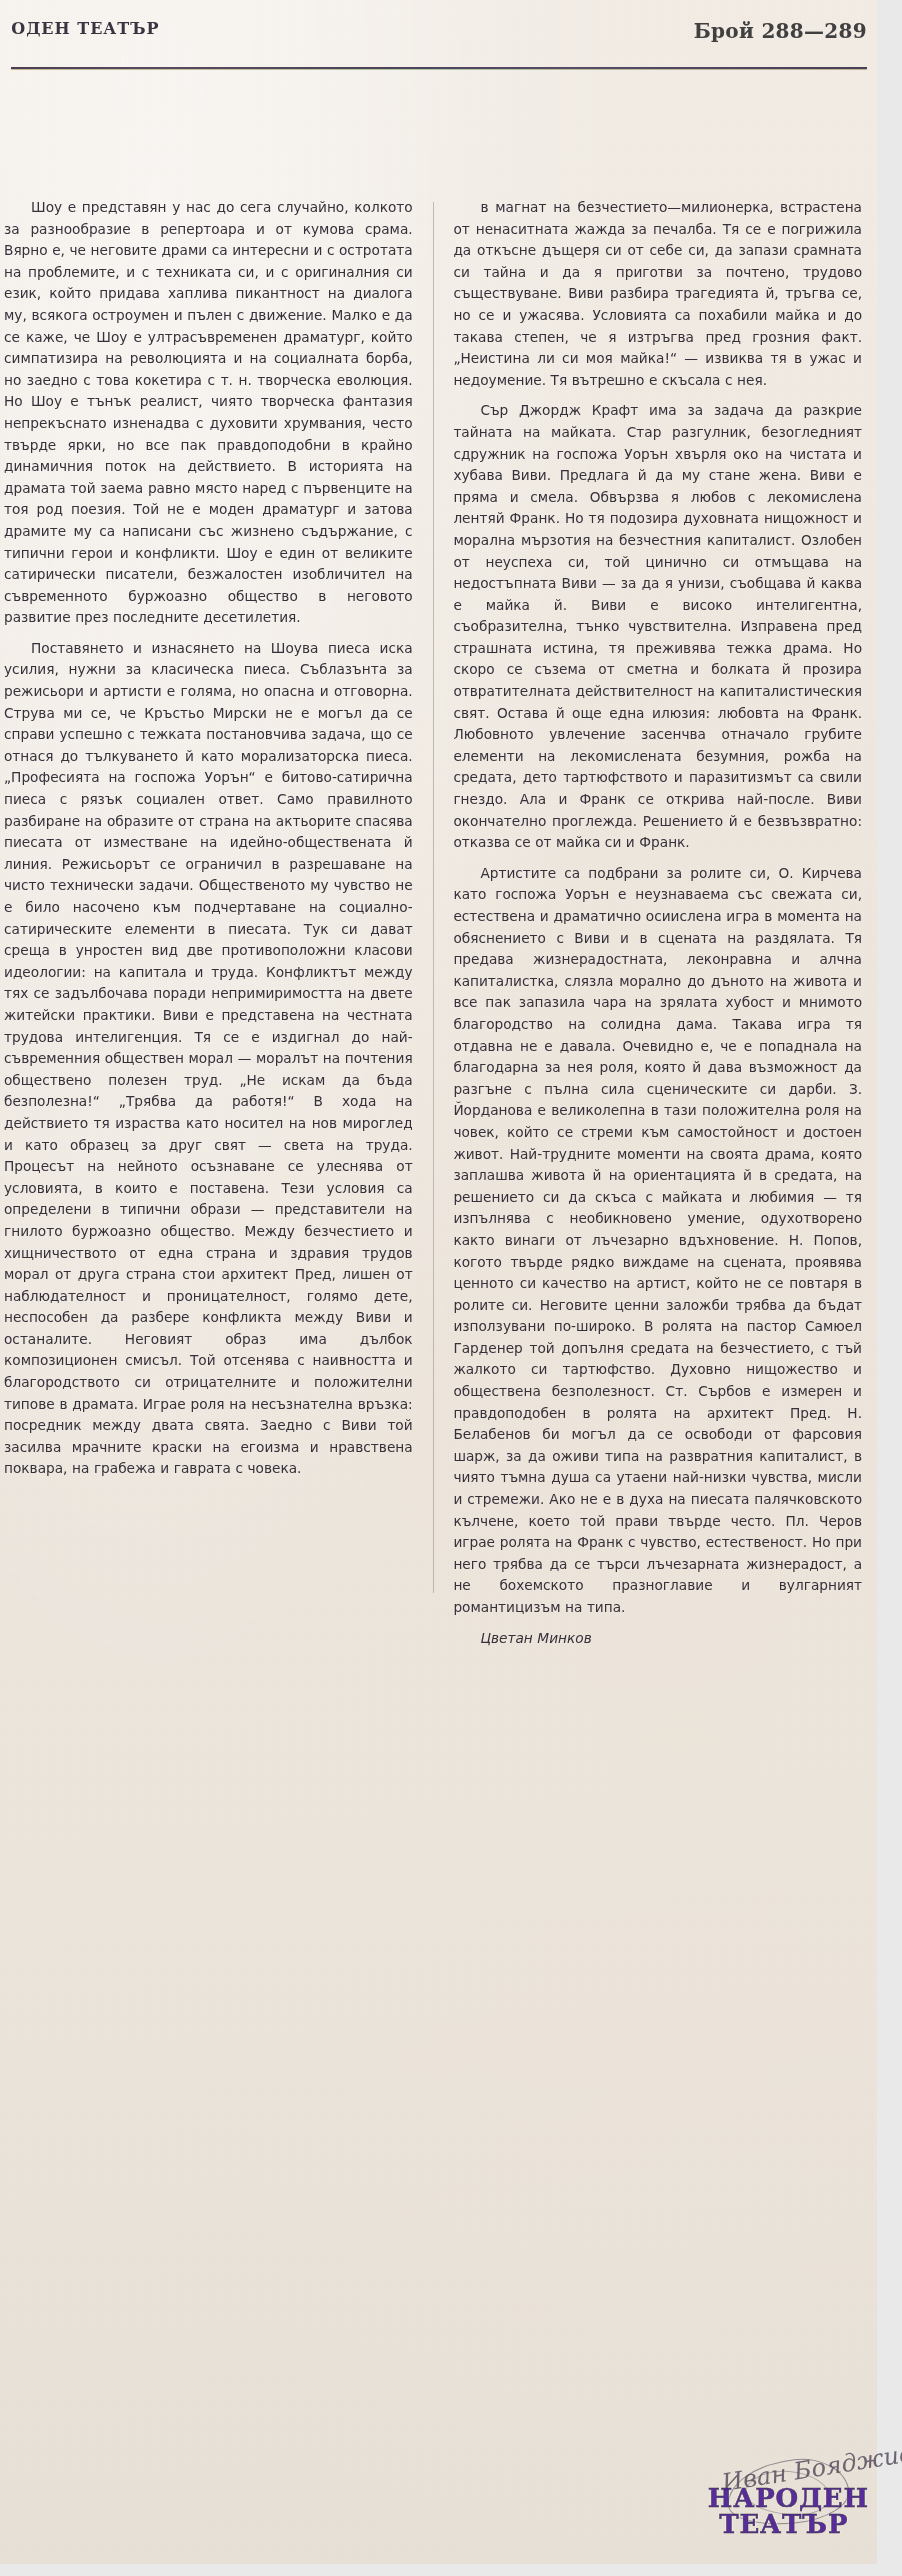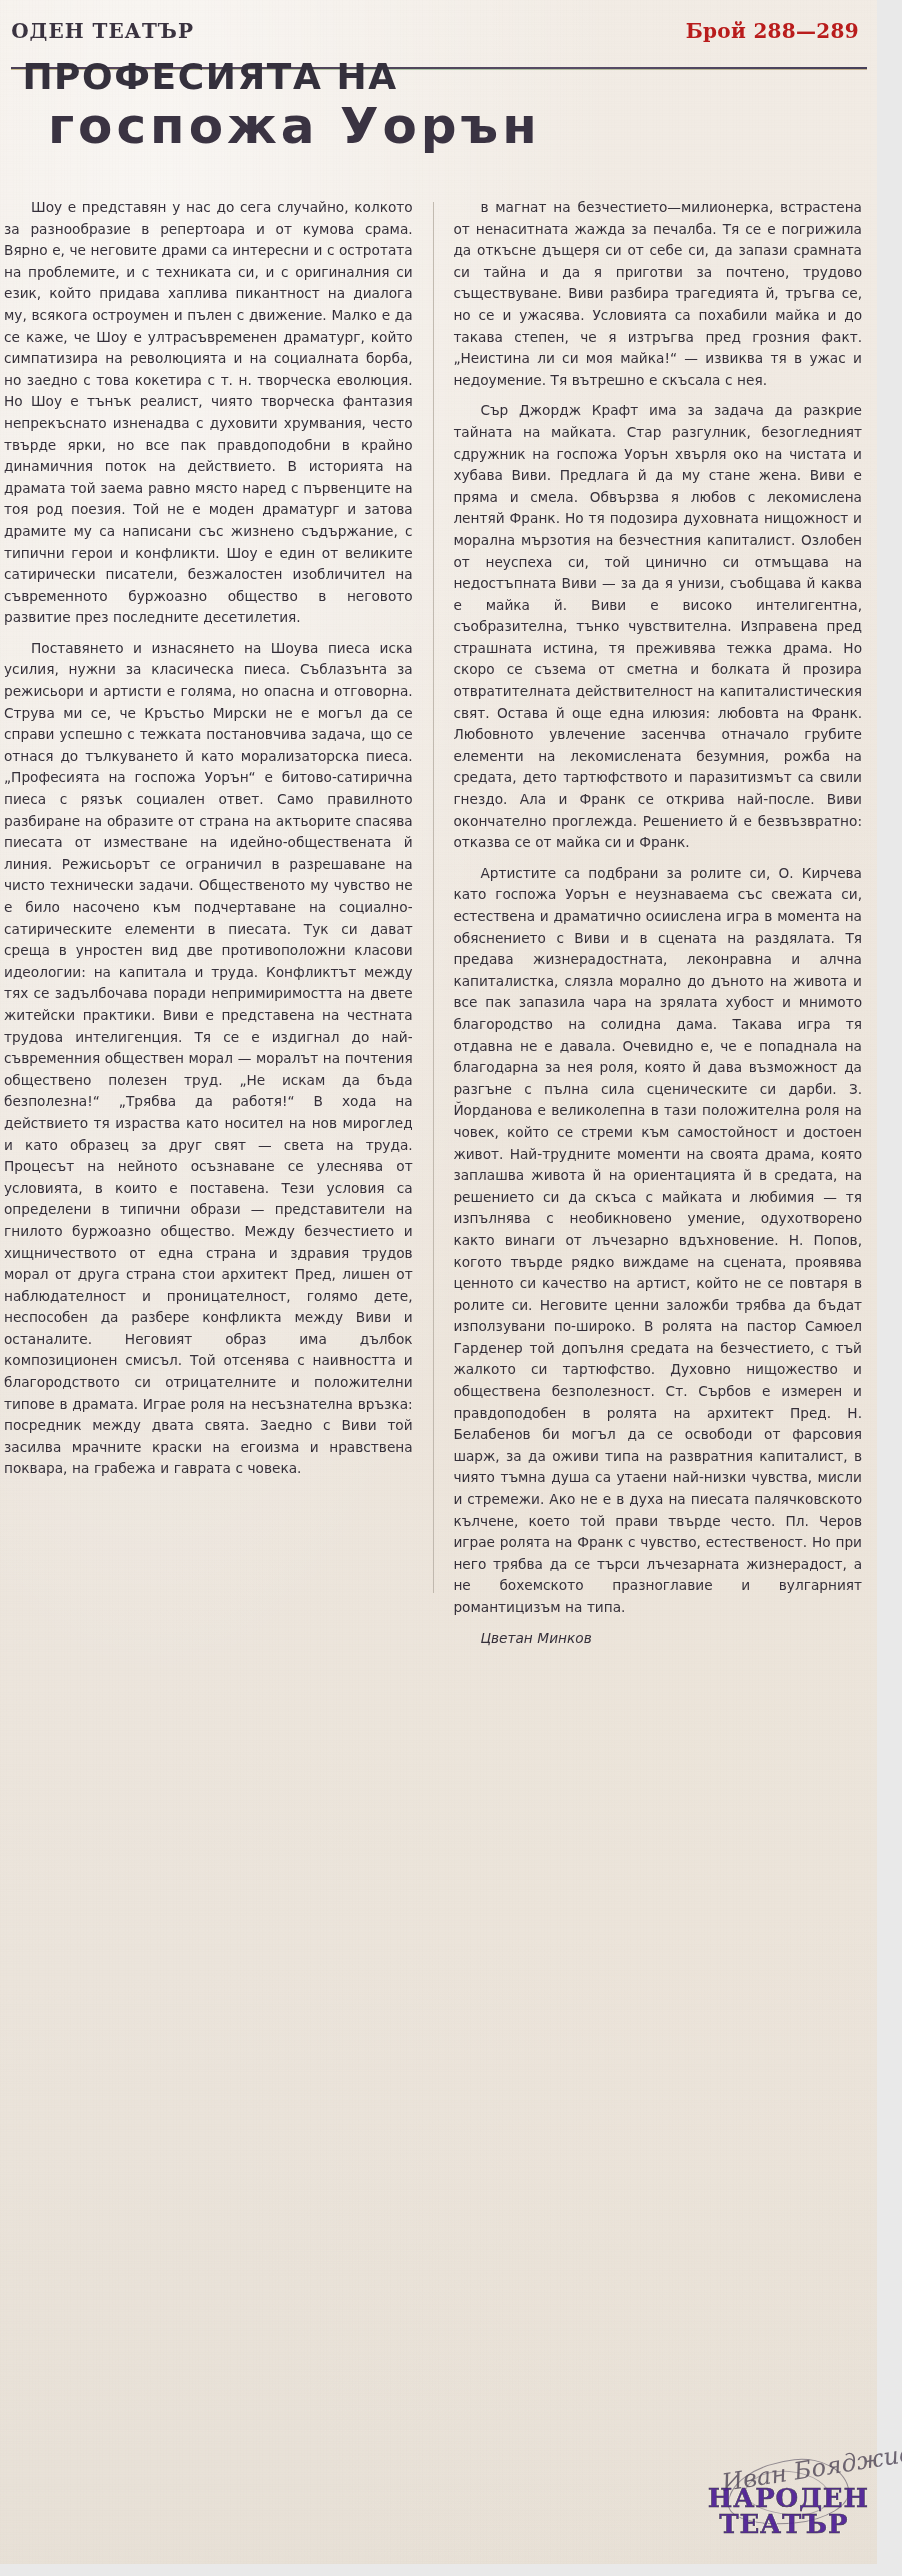--- a/index.html
+++ b/index.html
@@ -72,34 +72,34 @@
     top: 19px;
     width: 867px;
     height: 32px;
   }
   .masthead-left {
     position: absolute;
     left: 11.2px;
     top: 0;
     font-family: "DejaVu Serif", serif;
     font-weight: bold;
-    font-size: 20px;
+    font-size: 16px;
     letter-spacing: 1px;
     color: #3a3340;
     white-space: nowrap;
   }
   .masthead-right {
     position: absolute;
-    right: 8px;
+    right: 0;
     top: 0;
     font-family: "DejaVu Serif", serif;
     font-weight: bold;
     font-size: 20px;
     letter-spacing: 0.3px;
-    color: #b91c1c;
+    color: #404040;
     white-space: nowrap;
   }
   .masthead-rule {
     position: absolute;
     left: 11.2px;
     top: 48px;
     width: 856px;
     height: 2.4px;
     background: linear-gradient(90deg,#4a3f55 0%, #5b4a62 18%, #4d4458 42%, #574b66 66%, #46405a 100%);
   }
@@ -263,24 +263,20 @@
   <div class="gutter-bottom"></div>
 
   <div class="content">
 
     <div class="masthead">
       <div class="masthead-left">ОДЕН ТЕАТЪР</div>
       <div class="masthead-right">Брой 288—289</div>
       <div class="masthead-rule"></div>
     </div>
 
-    <div class="headline">
-      <div class="headline-l1">ПРОФЕСИЯТА НА</div>
-      <div class="headline-l2">госпожа Уорън</div>
-    </div>
 
     <div class="columns">
 
       <div class="col">
         <p>Шоу е представян у нас до сега случайно, колкото за разнообразие в репертоара и от кумова срама. Вярно е, че неговите драми са интересни и с остротата на проблемите, и с техниката си, и с оригиналния си език, който придава хаплива пикантност на диалога му, всякога остроумен и пълен с движение. Малко е да се каже, че Шоу е ултрасъвременен драматург, който симпатизира на революцията и на социалната борба, но заедно с това кокетира с т. н. творческа еволюция. Но Шоу е тънък реалист, чиято творческа фантазия непрекъснато изненадва с духовити хрумвания, често твърде ярки, но все пак правдоподобни в крайно динамичния поток на действието. В историята на драмата той заема равно място наред с първенците на тоя род поезия. Той не е моден драматург и затова драмите му са написани със жизнено съдържание, с типични герои и конфликти. Шоу е един от великите сатирически писатели, безжалостен изобличител на съвременното буржоазно общество в неговото развитие през последните десетилетия.</p>
         <p>Поставянето и изнасянето на Шоува пиеса иска усилия, нужни за класическа пиеса. Съблазънта за режисьори и артисти е голяма, но опасна и отговорна. Струва ми се, че Кръстьо Мирски не е могъл да се справи успешно с тежката постановчива задача, що се отнася до тълкуването й като морализаторска пиеса. „Професията на госпожа Уорън“ е битово-сатирична пиеса с рязък социален ответ. Само правилното разбиране на образите от страна на актьорите спасява пиесата от изместване на идейно-обществената й линия. Режисьорът се ограничил в разрешаване на чисто технически задачи. Общественото му чувство не е било насочено към подчертаване на социално-сатирическите елементи в пиесата. Тук си дават среща в унростен вид две противоположни класови идеологии: на капитала и труда. Конфликтът между тях се задълбочава поради непримиримостта на двете житейски практики. Виви е представена на честната трудова интелигенция. Тя се е издигнал до най-съвременния обществен морал — моралът на почтения обществено полезен труд. „Не искам да бъда безполезна!“ „Трябва да работя!“ В хода на действието тя израства като носител на нов мироглед и като образец за друг свят — света на труда. Процесът на нейното осъзнаване се улеснява от условията, в които е поставена. Тези условия са определени в типични образи — представители на гнилото буржоазно общество. Между безчестието и хищничеството от една страна и здравия трудов морал от друга страна стои архитект Пред, лишен от наблюдателност и проницателност, голямо дете, неспособен да разбере конфликта между Виви и останалите. Неговият образ има дълбок композиционен смисъл. Той отсенява с наивността и благородството си отрицателните и положителни типове в драмата. Играе роля на несъзнателна връзка: посредник между двата свята. Заедно с Виви той засилва мрачните краски на егоизма и нравствена поквара, на грабежа и гаврата с човека.</p>
       </div>
 
       <div class="col-gap">
         <div class="col-rule"></div>

